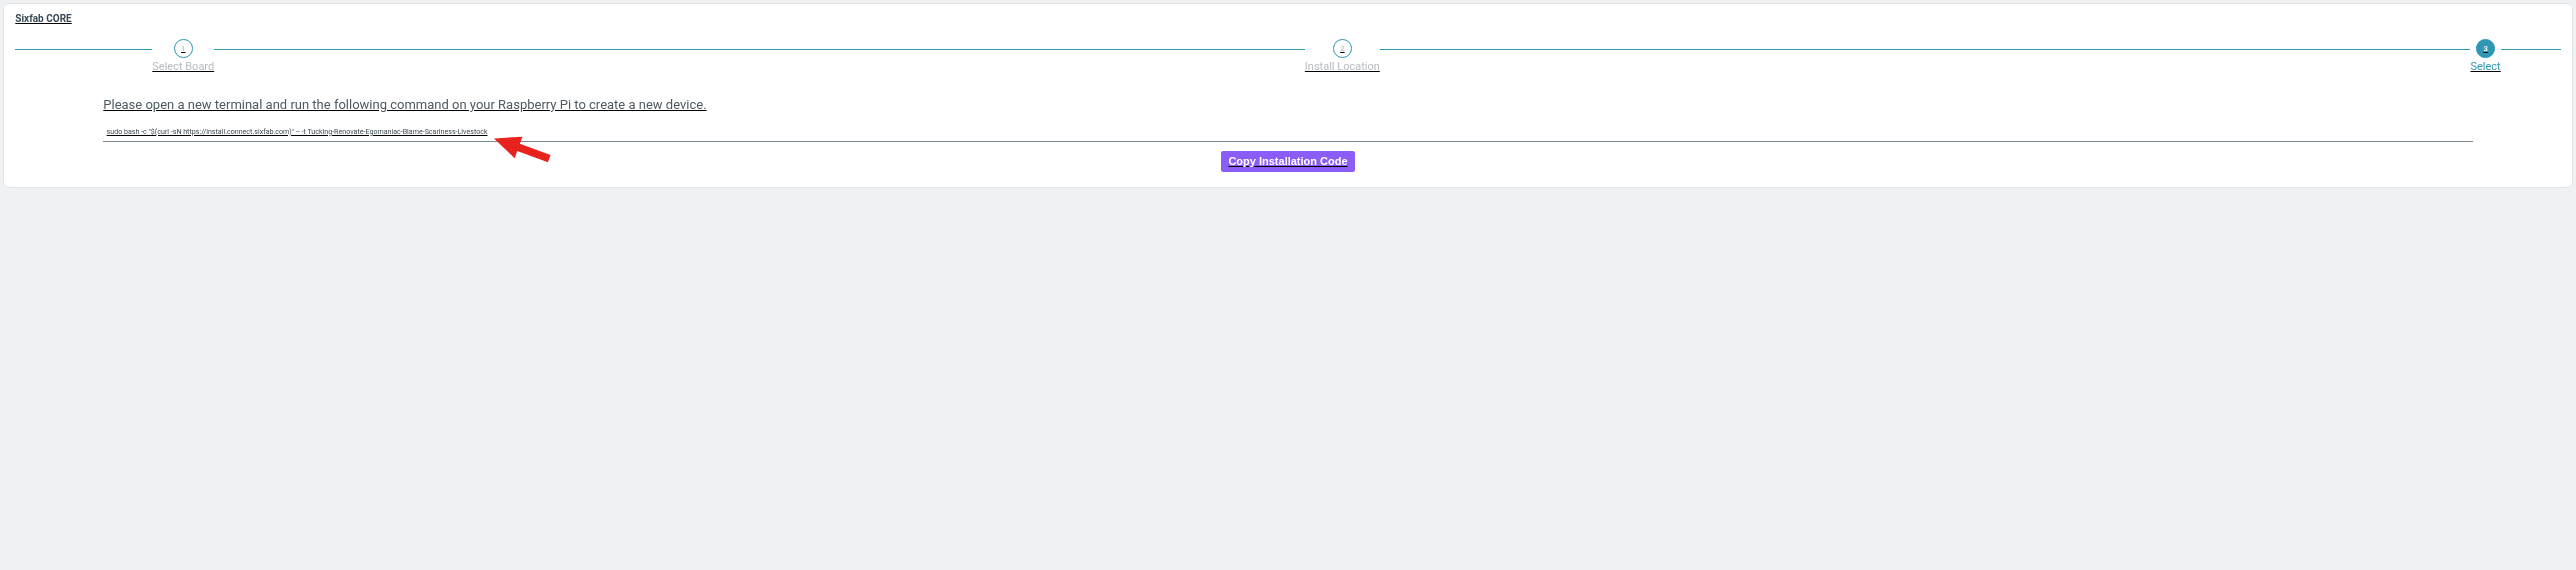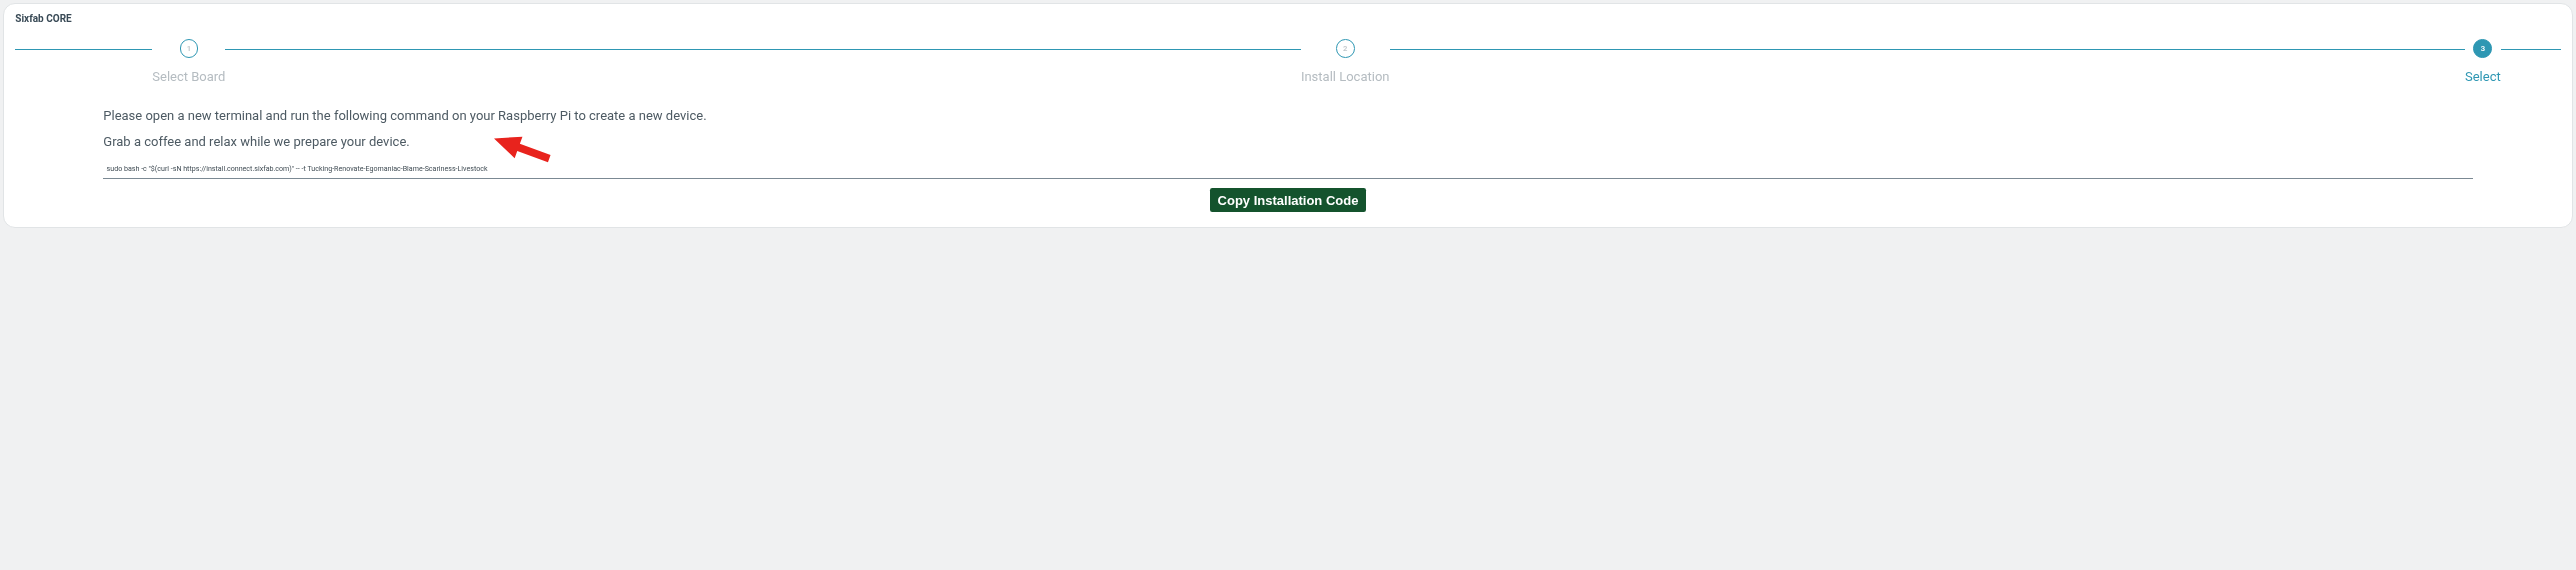--- a/index.html
+++ b/index.html
@@ -4,23 +4,24 @@
 <style>
   * { box-sizing: border-box; margin: 0; padding: 0; }
   body {
     font-family: -apple-system, BlinkMacSystemFont, "Segoe UI", Roboto, "Helvetica Neue", Arial, sans-serif;
     background: #f0f1f2;
     padding: 3.3px;
   }
   .card {
     background: #fff;
     border: 0.5px solid #e1e4e6;
-    border-radius: 12px;
+    border-radius: 6px;
     padding: 8.8px 11px 15.4px 11px;
     position: relative;
+    text-decoration: underline;
   }
   .card-title {
     color: #394a56;
     font-size: 10px;
     font-weight: 700;
     margin-bottom: 15.4px;
   }
   .stepper {
     display: flex;
     align-items: flex-start;
@@ -45,22 +46,22 @@
     align-items: center;
     justify-content: center;
     z-index: 2;
   }
   .step.active .step-circle {
     background: #2e97b3;
     color: #fff;
     border-color: #2e97b3;
   }
   .step-label {
-    margin-top: 11px;
-    font-size: 13px;
+    margin-top: 2px;
+    font-size: 11px;
     color: #b5bcc1;
     white-space: nowrap;
   }
   .step.active .step-label {
     color: #2e97b3;
   }
   .step-line {
     flex: 1;
     height: 1.1px;
     background: #2e97b3;
@@ -86,26 +87,26 @@
     margin-top: 4.4px;
     margin-bottom: 8.8px;
     white-space: nowrap;
     overflow: hidden;
   }
   .btn-row {
     display: flex;
     justify-content: center;
   }
   .copy-btn {
-    background: #14532d;
+    background: #8b5cf6;
     color: #fff;
     border: none;
     border-radius: 2.2px;
     padding: 4.4px 7.7px;
-    font-size: 13px;
+    font-size: 11px;
     font-weight: 600;
     cursor: pointer;
   }
 </style>
 </head>
 <body>
 
 <div class="card">
   <h2 class="card-title">Sixfab CORE</h2>
 
@@ -129,21 +130,20 @@
     <div class="step active">
       <div class="step-circle">3</div>
       <div class="step-label">Select</div>
     </div>
 
     <div class="step-line edge-right"></div>
   </div>
 
   <div class="content">
     <p class="instr">Please open a new terminal and run the following command on your Raspberry Pi to create a new device.</p>
-    <p class="instr">Grab a coffee and relax while we prepare your device.</p>
 
     <div class="code-box">sudo bash -c "$(curl -sN https://install.connect.sixfab.com)" -- -t Tucking-Renovate-Egomaniac-Blame-Scariness-Livestock</div>
 
     <div class="btn-row">
       <button class="copy-btn">Copy Installation Code</button>
     </div>
   </div>
 
 </div>
 

